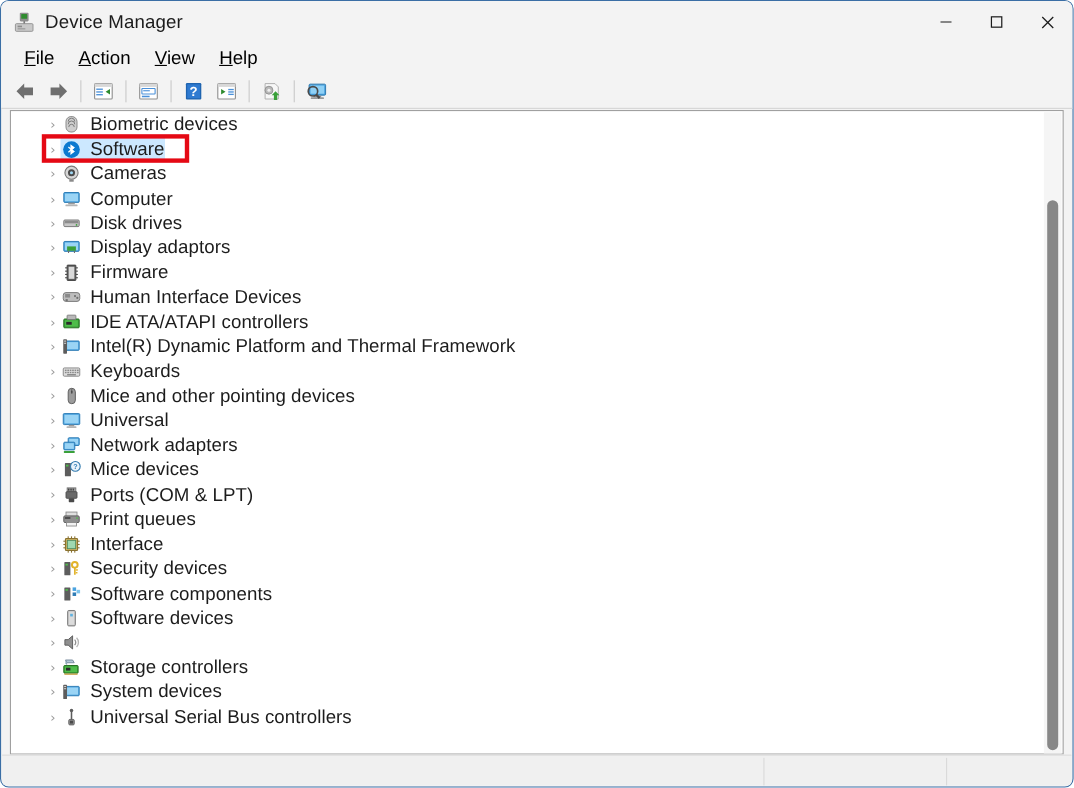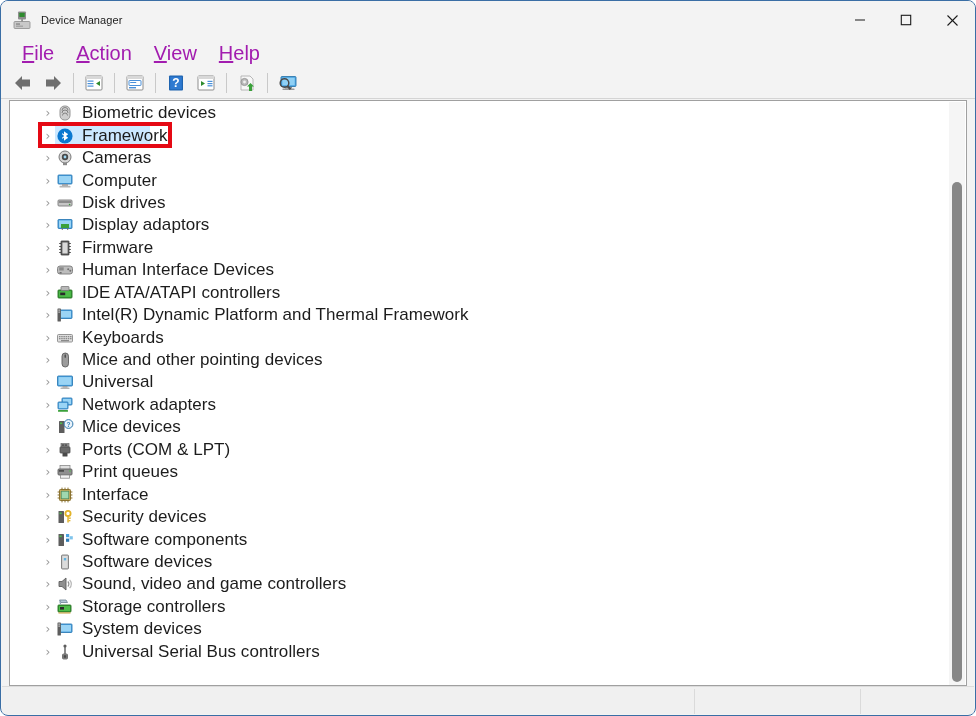--- a/index.html
+++ b/index.html
@@ -37,21 +37,21 @@
     align-items: center;
   }
   #title-icon {
     margin-left: 11px;
     width: 20px; height: 20px;
     position: relative;
     flex: none;
   }
   #title-text {
     margin-left: 9px;
-    font-size: 11px;
+    font-size: 17px;
     color: #1b1b1b;
     letter-spacing: 0.1px;
   }
   .wbtns {
     position: absolute;
     right: 0; top: 0;
     height: 38px;
     display: flex;
   }
   .wbtn {
@@ -69,22 +69,22 @@
     left: 0; top: 38px;
     width: 974px;
     height: 28px;
     background: #f3f3f3;
     display: flex;
     align-items: center;
     padding-left: 10px;
     box-sizing: border-box;
   }
   .menu-item {
-    font-size: 20px;
-    color: #a21caf;
+    font-size: 17px;
+    color: #000000;
     padding: 2px 11px;
   }
   .menu-item u { text-decoration: underline; }
 
   
   #toolbar {
     position: absolute;
     left: 0; top: 66px;
     width: 974px;
     height: 32px;
@@ -375,21 +375,21 @@
           <div class="selbg" style="width: 94.9px;"></div>
           <span class="chev">›</span>
           <span class="ico">
             <svg width="18" height="18" viewBox="0 0 18 18">
               <circle cx="9" cy="9" r="7.6" fill="#0b79d0"></circle>
               <path d="M8 4.2 L12 7.2 L8 10.2 L8 4.2 Z M8 7.8 L12 10.8 L8 13.8 Z" fill="#ffffff"></path>
               <line x1="6.2" y1="6.6" x2="11.4" y2="11.2" stroke="#ffffff" stroke-width="1.1"></line>
               <line x1="6.2" y1="11.4" x2="11.4" y2="6.8" stroke="#ffffff" stroke-width="1.1"></line>
             </svg>
           </span>
-          <span class="lbl">Framework</span>
+          <span class="lbl">Software</span>
         </div>
         <div class="row">
           <span class="chev">›</span>
           <span class="ico">
             <svg width="18" height="18" viewBox="0 0 18 18">
               <circle cx="9" cy="8" r="6" fill="#d6d6d6" stroke="#7a7a7a" stroke-width="1"></circle>
               <circle cx="9" cy="8" r="3.2" fill="#4a4a4a"></circle>
               <circle cx="9" cy="8" r="1.4" fill="#9fd8f5"></circle>
               <rect x="7" y="14" width="4" height="2.2" fill="#8a8a8a"></rect>
             </svg>
@@ -648,21 +648,20 @@
         </div>
         <div class="row">
           <span class="chev">›</span>
           <span class="ico">
             <svg width="18" height="18" viewBox="0 0 18 18">
               <path d="M3 6.5 H6 L10 3 V15 L6 11.5 H3 Z" fill="#8f8f8f" stroke="#5f5f5f" stroke-width="0.9" stroke-linejoin="round"></path>
               <path d="M11.8 6.5a3.5 3.5 0 0 1 0 5" fill="none" stroke="#8f8f8f" stroke-width="1.2"></path>
               <path d="M13.6 4.8a6 6 0 0 1 0 8.4" fill="none" stroke="#b5b5b5" stroke-width="1.2"></path>
             </svg>
           </span>
-          <span class="lbl">Sound, video and game controllers</span>
         </div>
         <div class="row">
           <span class="chev">›</span>
           <span class="ico">
             <svg width="18" height="18" viewBox="0 0 18 18">
               <rect x="2" y="7" width="13" height="7" rx="0.8" fill="#3aa03a" stroke="#25701f" stroke-width="0.9"></rect>
               <rect x="3" y="8" width="11" height="5" fill="#4fbd4a"></rect>
               <rect x="4" y="9" width="4" height="2.6" fill="#2b2b2b"></rect>
               <path d="M3.5 2 L10 2 L11.5 4.5 L5 4.5 Z" fill="#b5c9d8" stroke="#6f8496" stroke-width="0.8"></path>
               <path d="M3.5 2 L5 4.5 L5 7 L3.5 5 Z" fill="#8fa6b8"></path>

